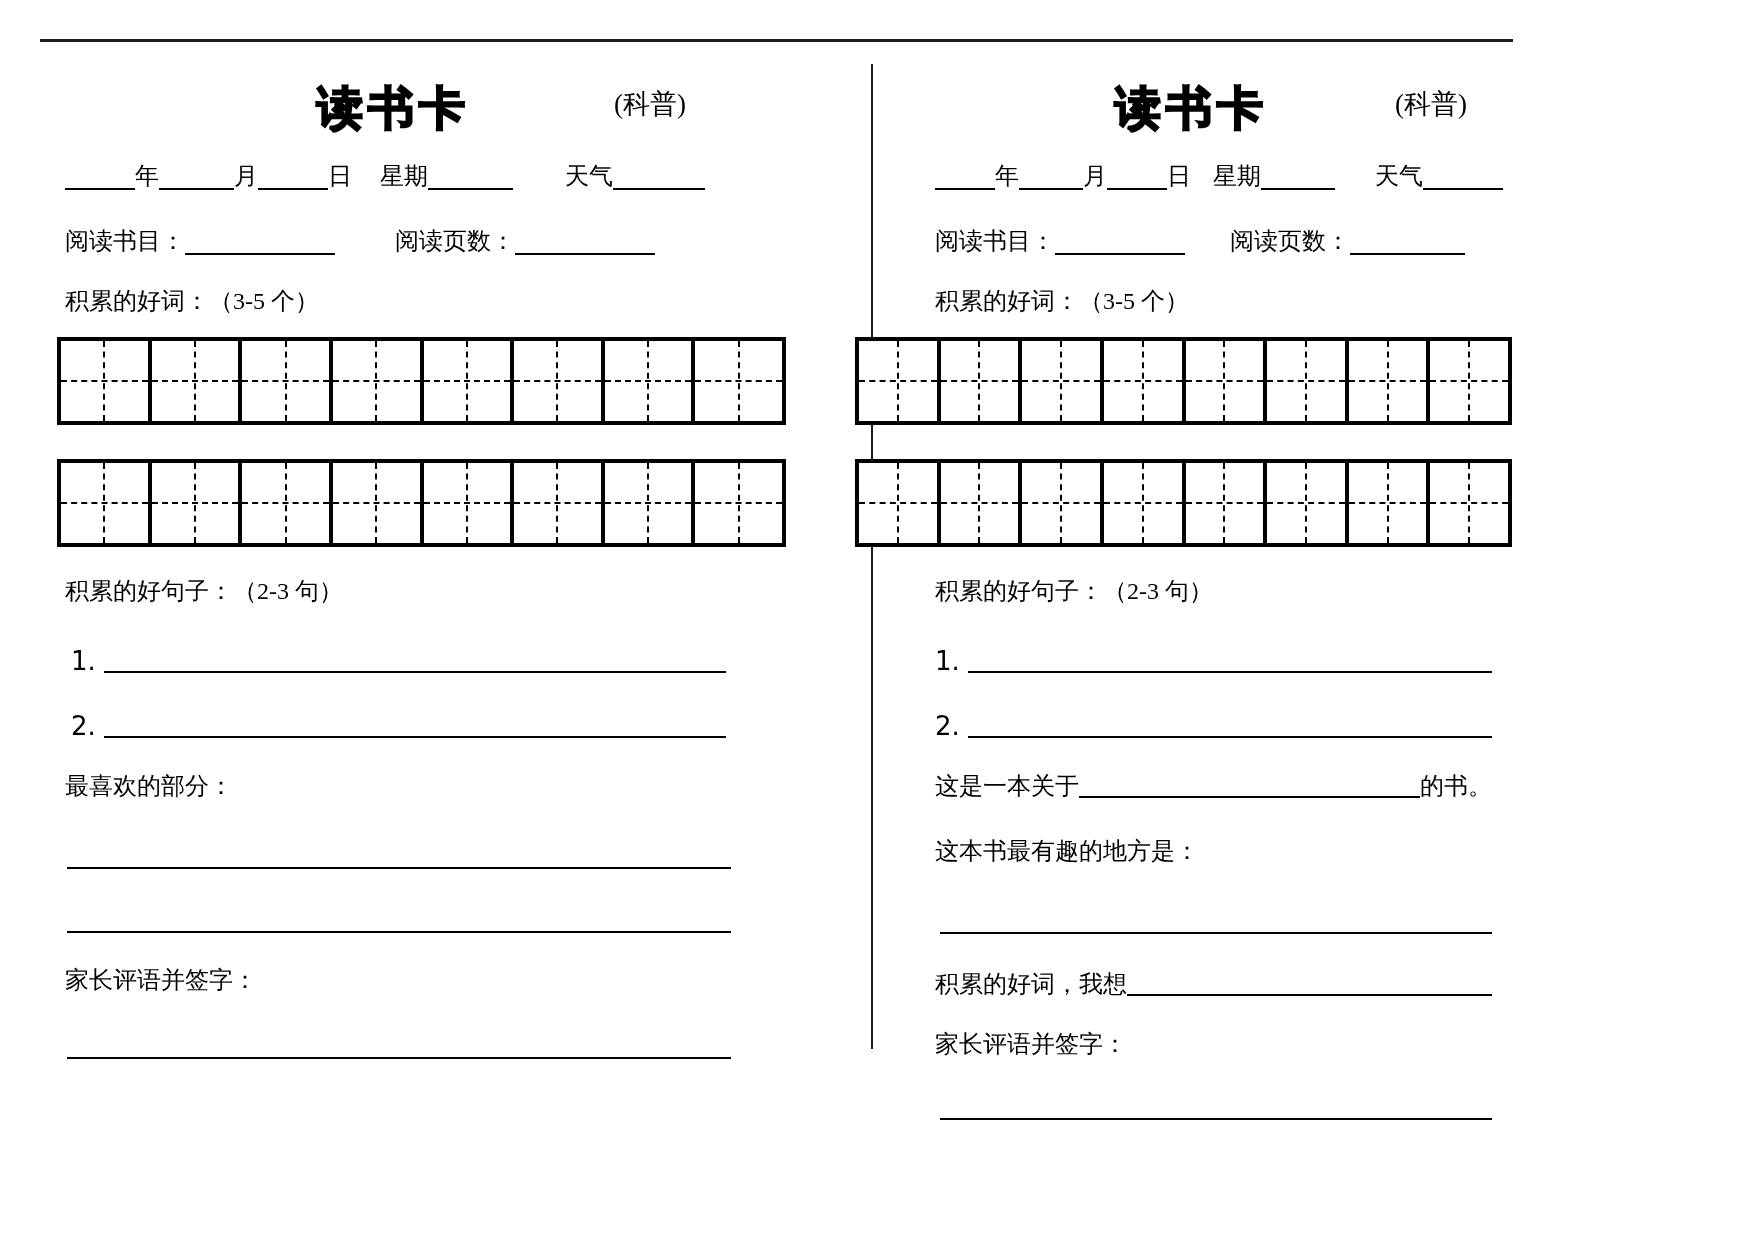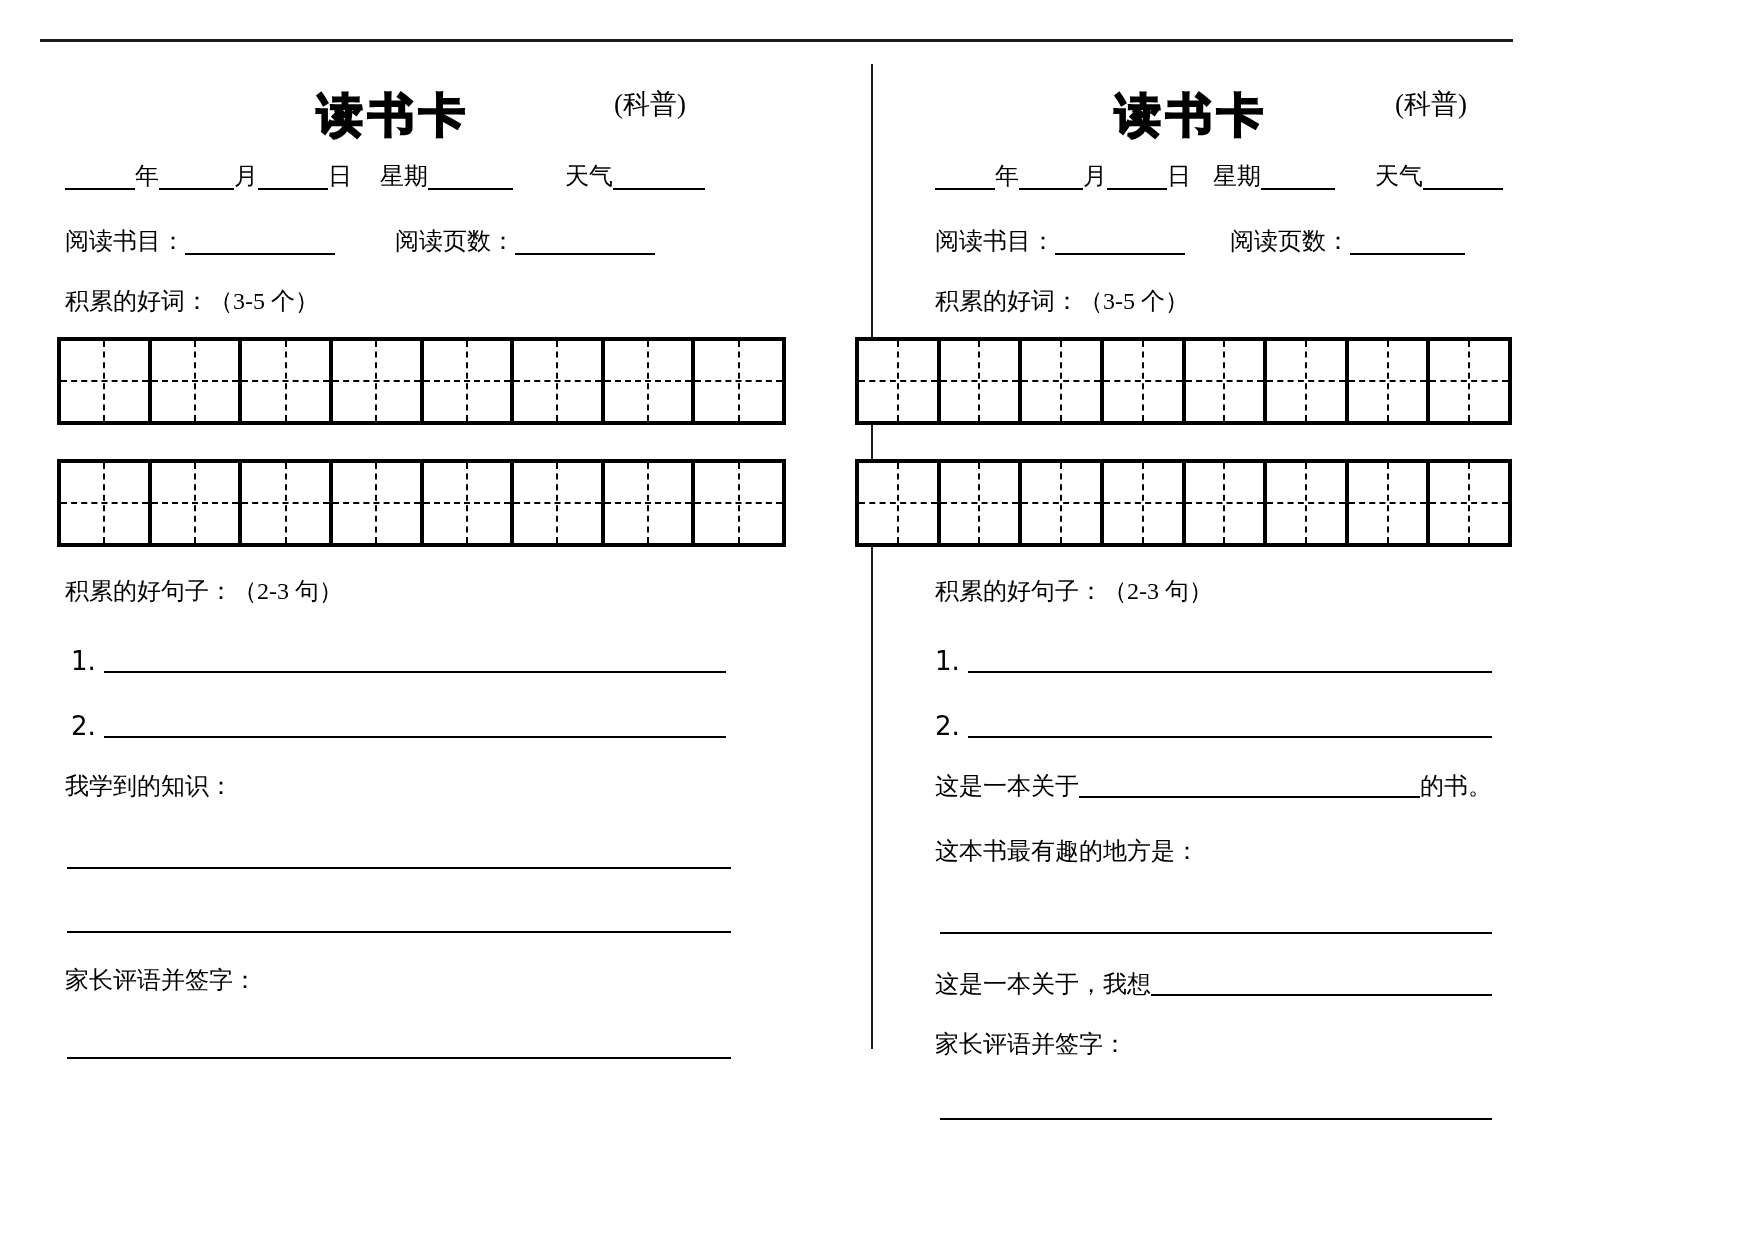--- a/index.html
+++ b/index.html
@@ -15,21 +15,21 @@
   .top-rule{position:absolute;left:40px;top:39px;width:1473px;height:3px;background:#1c1c1c;}
   .v-divider{position:absolute;left:871px;top:64px;width:2px;height:985px;background:#1c1c1c;}
 
   .card{position:absolute;top:60px;}
   .card--left{left:57px;width:729px;}
   .card--right{left:855px;width:657px;}
 
   
   .title-row{position:relative;height:56px;margin-top:16px;}
   .card-title{
-    position:absolute;left:50%;top:12px;margin:0;
+    position:absolute;left:50%;top:5px;margin:0;
     font-family:"DejaVu Sans",sans-serif;
     font-size:46px;line-height:54px;font-weight:800;letter-spacing:5px;
     color:#ffffff;-webkit-text-stroke:2.2px #000;text-shadow:0 0 1px #000;
     white-space:nowrap;
   }
   .card--left .card-title{transform:translateX(calc(-50% - 28px));}
   .card--right .card-title{transform:translateX(calc(-50% + 8px));}
   .card-subtitle{
     position:absolute;top:10px;font-size:27px;font-weight:normal;white-space:nowrap;
   }
@@ -141,21 +141,21 @@
 
     <div class="flex-row num-row n1">
       <span class="num">1.</span>
         <span class="grow-line"></span>
     </div>
     <div class="flex-row num-row n2">
       <span class="num">2.</span>
         <span class="grow-line"></span>
     </div>
 
-    <div class="t label-row r-fav">我学到的知识：</div>
+    <div class="t label-row r-fav">最喜欢的部分：</div>
     <div class="blank-line bl-a"></div>
 
     <div class="blank-line bl-b"></div>
 
     <div class="t label-row r-parent-l">家长评语并签字：</div>
     <div class="blank-line bl-c"></div>
   </section>
 
   <section class="card card--right">
     <div class="title-row">
@@ -208,21 +208,21 @@
     <div class="flex-row inline-row about">
       <span class="t">这是一本关于</span>
         <span class="grow-line"></span>
         <span class="t">的书。</span>
     </div>
 
     <div class="t label-row r-fun">这本书最有趣的地方是：</div>
     <div class="blank-line bl-a"></div>
 
     <div class="flex-row inline-row wish">
-      <span class="t">这是一本关于，我想</span>
+      <span class="t">积累的好词，我想</span>
         <span class="grow-line"></span>
     </div>
 
     <div class="t label-row r-parent-r">家长评语并签字：</div>
     <div class="blank-line bl-b"></div>
   </section>
 
 </div>
 
 </body></html>

